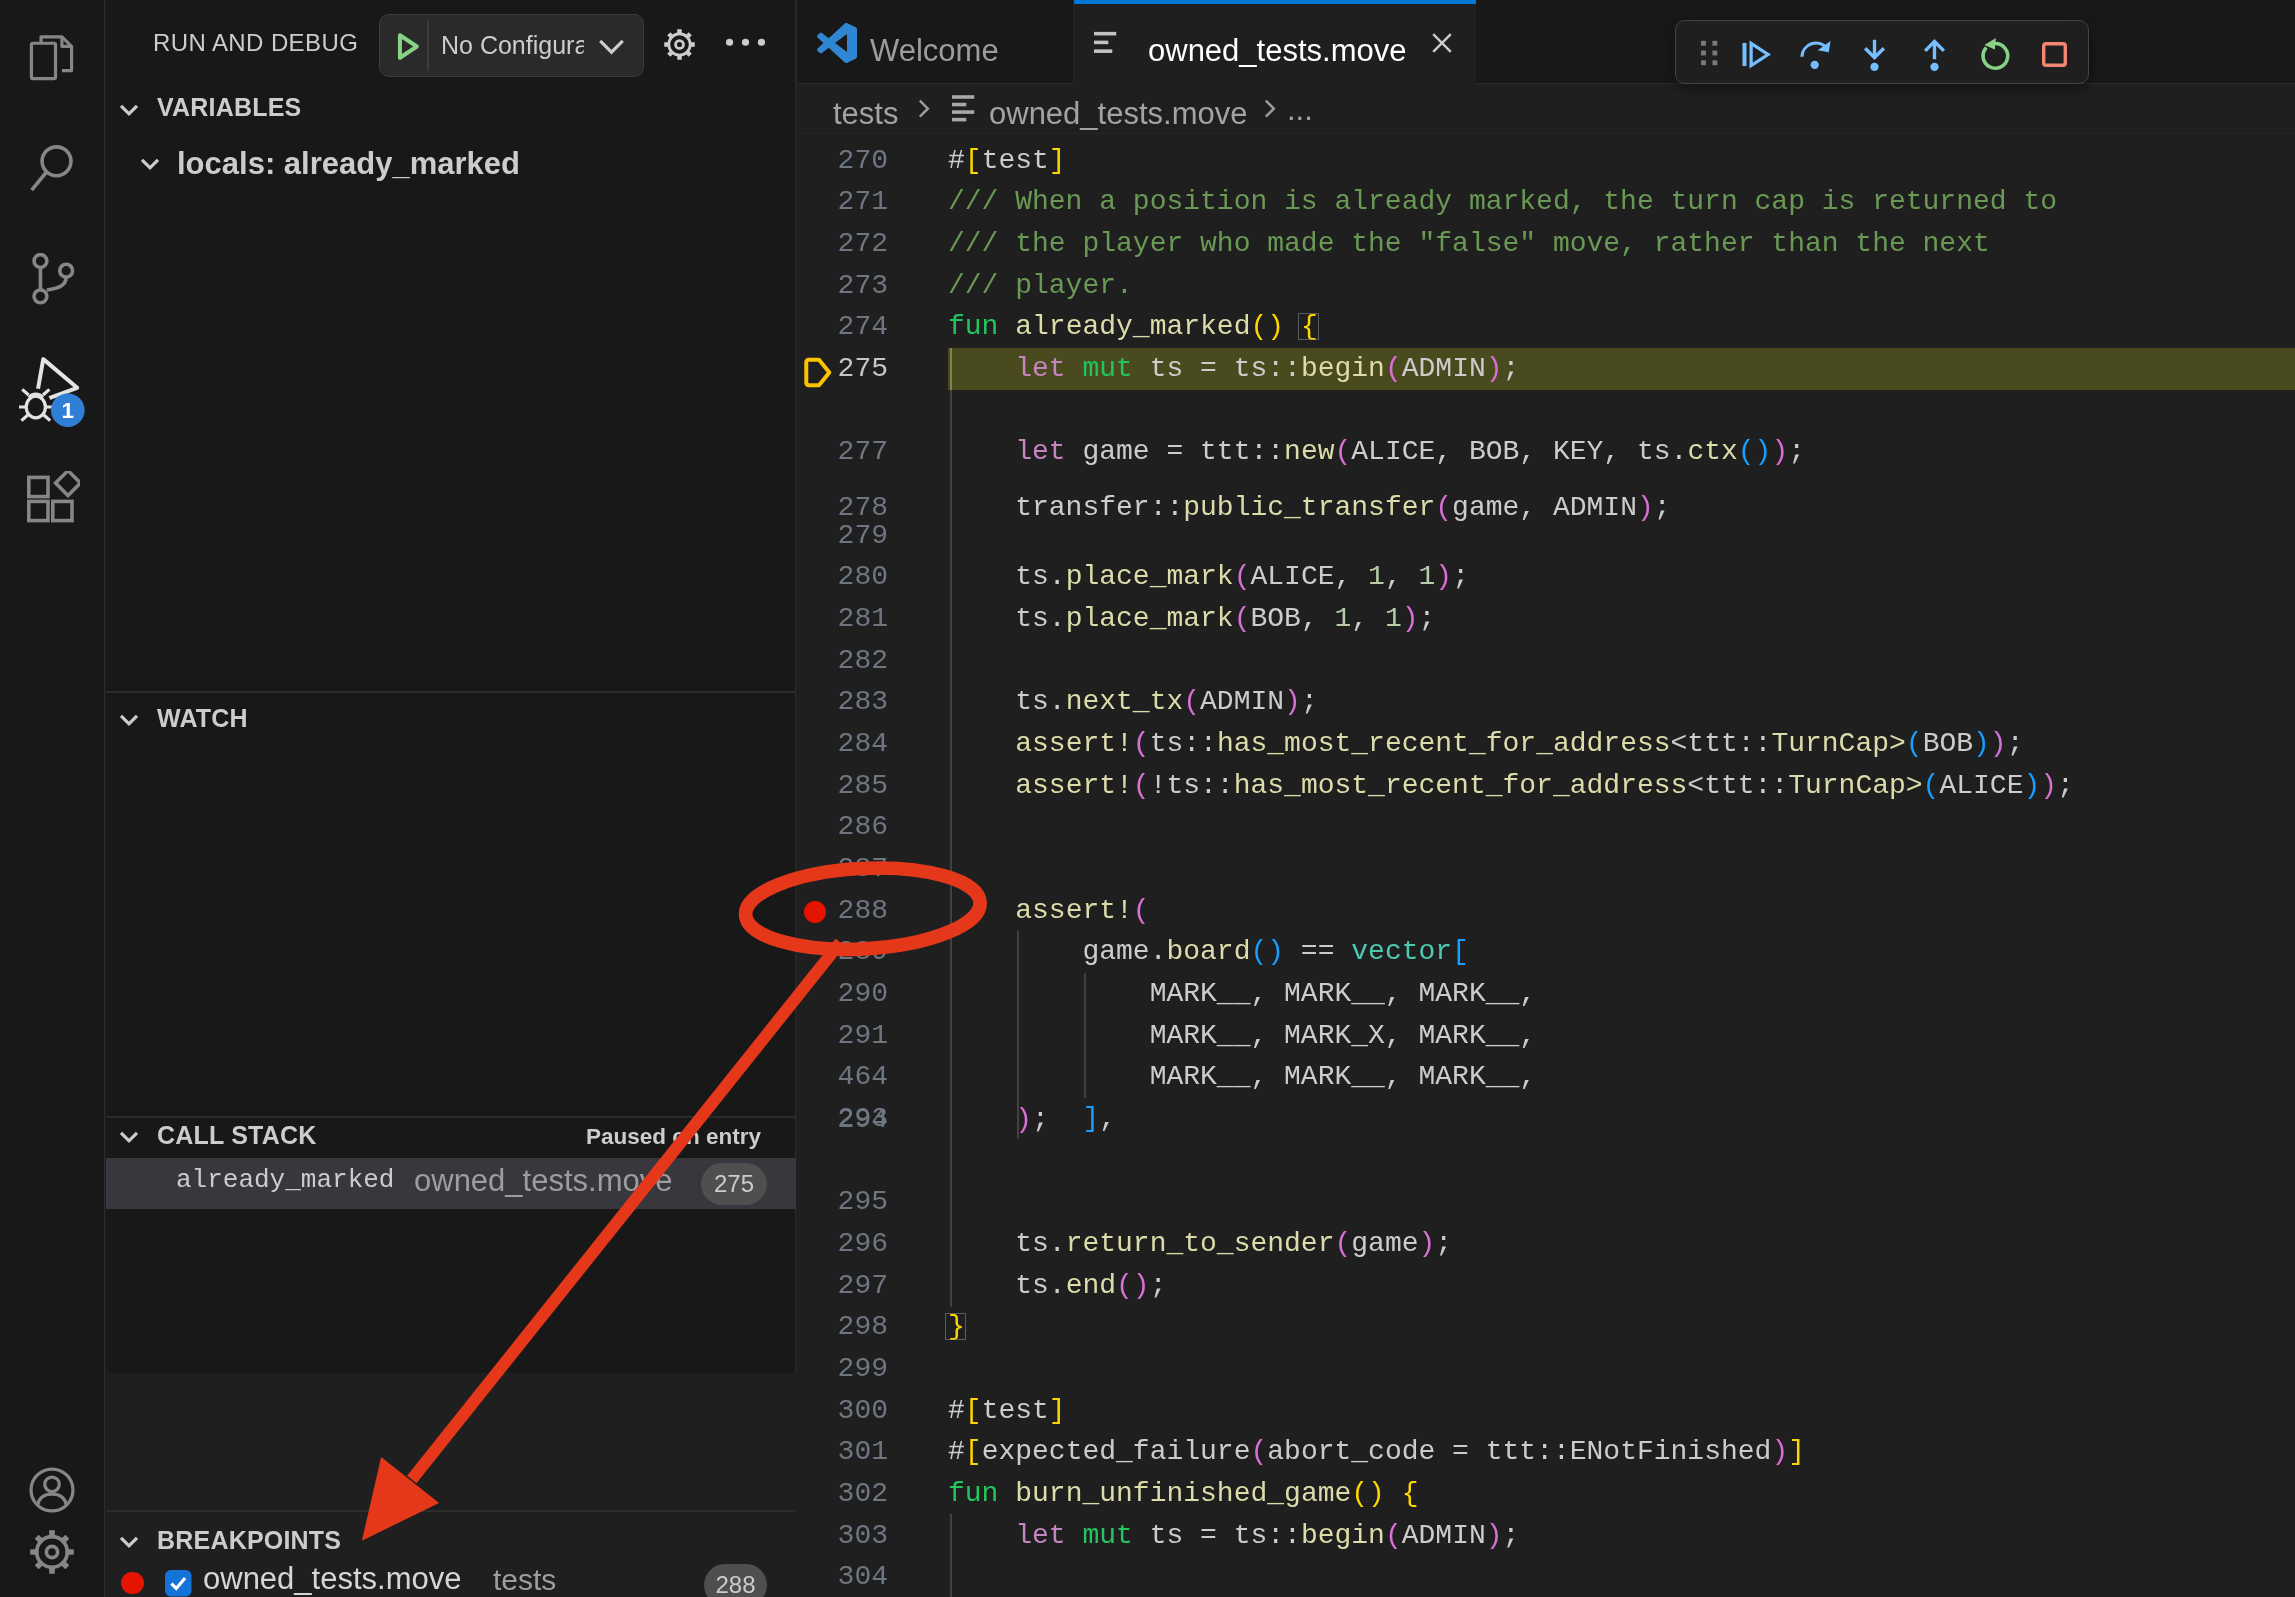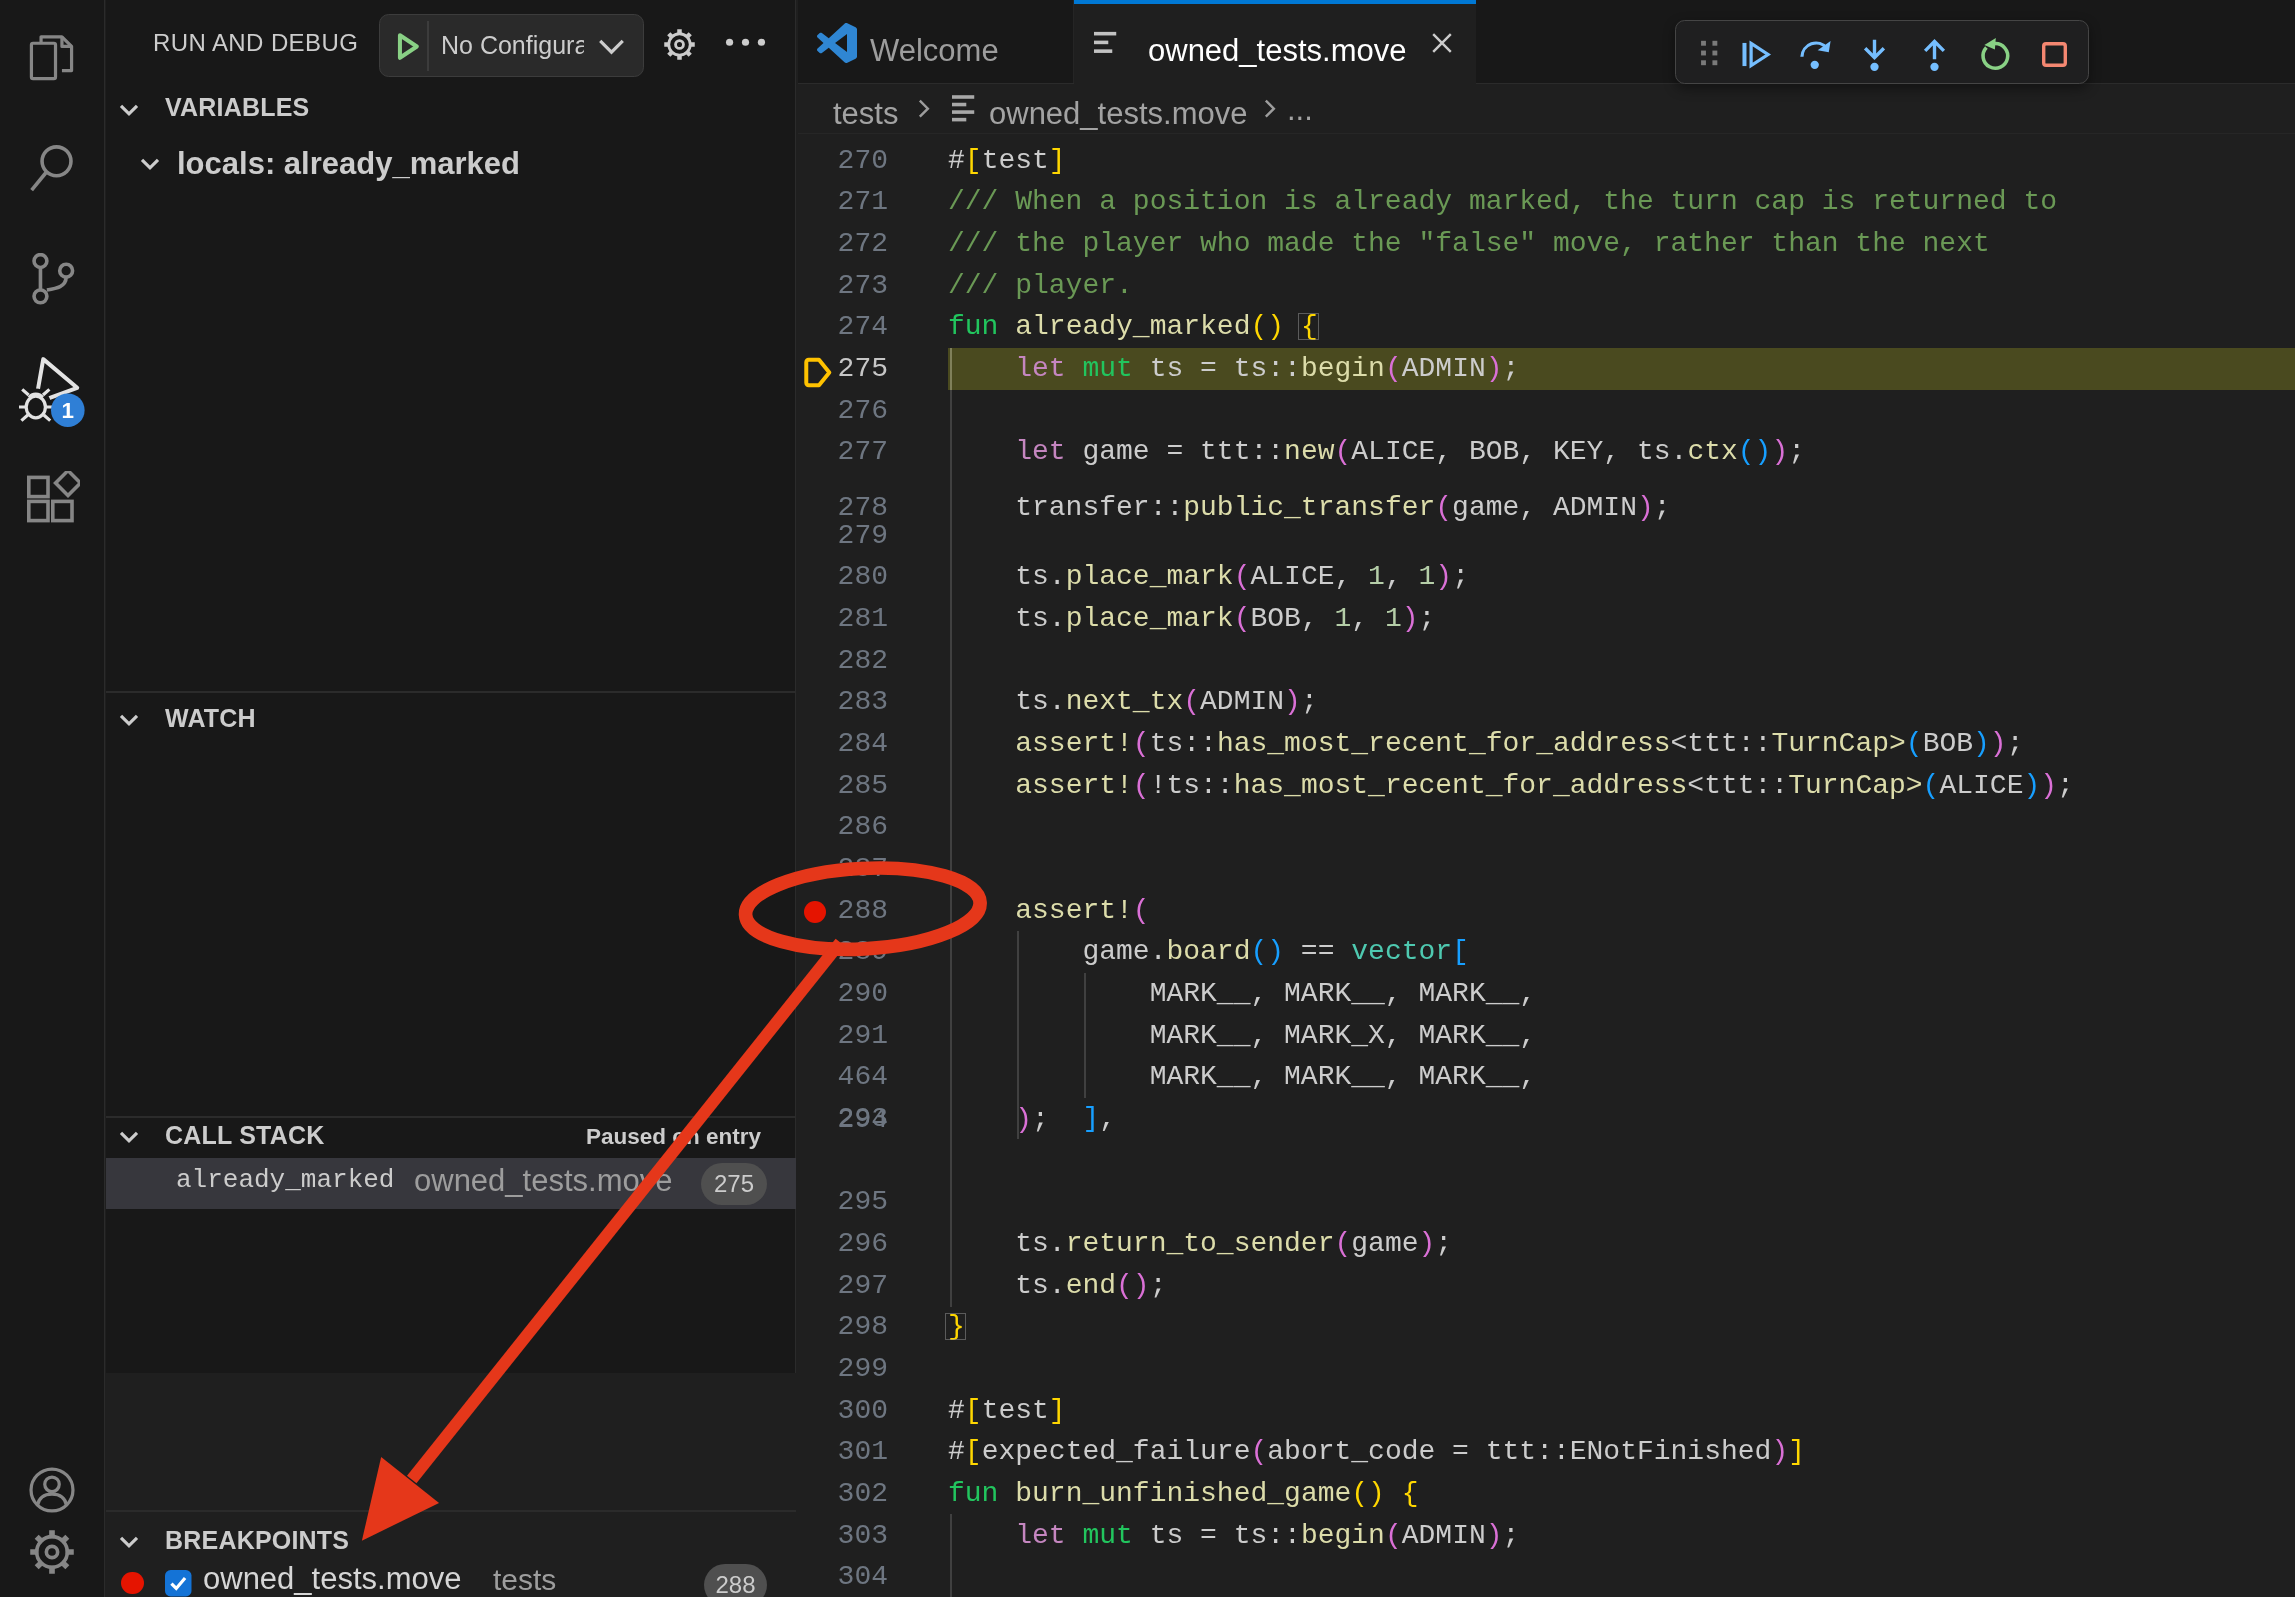--- a/index.html
+++ b/index.html
@@ -5,21 +5,21 @@
   * { margin:0; padding:0; box-sizing:border-box; }
   html,body { width:2295px; height:1597px; background:#1f1f1f; overflow:hidden; }
   body { font-family:"Liberation Sans", sans-serif; position:relative; }
   .abs { position:absolute; }
   
   #actbar { left:0; top:0; width:105px; height:1597px; background:#181818; border-right:1.6px solid #2b2b2b; }
   
   #sidebar { left:106px; top:0; width:690px; height:1373px; background:#181818; border-right:1.6px solid #2b2b2b; }
   .sbtitle { position:absolute; left:47px; top:29px; font-size:24px; color:#cccccc; letter-spacing:0.4px; }
   .secborder { position:absolute; left:0; width:690px; height:1.6px; background:#2b2b2b; }
-  .sechead { position:absolute; font-weight:bold; color:#cccccc; font-size:25px; letter-spacing:0.2px;margin-left:8px; }
+  .sechead { position:absolute; font-weight:bold; color:#cccccc; font-size:25px; letter-spacing:0.2px; }
   .chev { position:absolute; width:24px; height:24px; }
   .mono { font-family:"Liberation Mono", monospace; }
   .pill { position:absolute; background:#4f4f4f; color:#cccccc; border-radius:21px; font-size:24px; text-align:center; }
   
   #tabstrip { left:798px; top:0; width:1498px; height:84px; background:#181818; border-bottom:1.6px solid #2b2b2b; }
   #breadcrumb { left:798px; top:84px; width:1498px; height:50px; background:#1f1f1f; border-bottom:1.6px solid #262626; color:#a3a3a3; font-size:31px; }
   #codearea { left:798px; top:134px; width:1498px; height:1463px; background:#1f1f1f; }
   .cl { position:absolute; left:0; height:42px; width:1498px; white-space:pre; font-family:"Liberation Mono", monospace; font-size:28px; line-height:42px; }
   .num { position:absolute; left:37px; width:53px; text-align:right; color:#6e7681; }
   .src { position:absolute; left:150px; }
@@ -248,21 +248,20 @@
     <svg class="abs" style="left:4.8px;top:221px" width="32" height="35" viewBox="0 0 40 44" fill="none">
       <path d="M7 6 h13 l13 16 l-13 16 H7 a3 3 0 0 1 -3 -3 V9 a3 3 0 0 1 3 -3 Z" stroke="#ffc200" stroke-width="5" stroke-linejoin="round"></path>
     </svg>
     <span class="abs" style="left:5.6px;top:767px;width:22px;height:22px;border-radius:50%;background:#e51400;"></span>
     <div class="cl" style="top:5.6px"><span class="num">270</span><span class="src"><span class="c">#</span><span class="b1">[</span><span class="c">test</span><span class="b1">]</span></span></div>
     <div class="cl" style="top:47px"><span class="num">271</span><span class="src"><span class="cm">/// When a position is already marked, the turn cap is returned to</span></span></div>
     <div class="cl" style="top:89px"><span class="num">272</span><span class="src"><span class="cm">/// the player who made the "false" move, rather than the next</span></span></div>
     <div class="cl" style="top:131px"><span class="num">273</span><span class="src"><span class="cm">/// player.</span></span></div>
     <div class="cl" style="top:172px"><span class="num">274</span><span class="src"><span class="kb">fun</span><span class="c"> </span><span class="fn">already_marked</span><span class="b1">()</span><span class="c"> </span><span class="b1 mbox">{</span></span></div>
     <div class="cl" style="top:214px"><span class="num" style="color:#c6c6c6">275</span><span class="src"><span class="c">    </span><span class="kw">let</span><span class="c"> </span><span class="kb">mut</span><span class="c"> ts = ts::</span><span class="fn">begin</span><span class="b2">(</span><span class="c">ADMIN</span><span class="b2">)</span><span class="c">;</span></span></div>
-    <div class="cl" style="top:256px"><span class="num">276</span></div>
     <div class="cl" style="top:297px"><span class="num">277</span><span class="src"><span class="c">    </span><span class="kw">let</span><span class="c"> game = ttt::</span><span class="fn">new</span><span class="b2">(</span><span class="c">ALICE, BOB, KEY, ts.</span><span class="fn">ctx</span><span class="b3">()</span><span class="b2">)</span><span class="c">;</span></span></div>
     <div class="cl" style="top:353px"><span class="num">278</span><span class="src"><span class="c">    transfer::</span><span class="fn">public_transfer</span><span class="b2">(</span><span class="c">game, ADMIN</span><span class="b2">)</span><span class="c">;</span></span></div>
     <div class="cl" style="top:381px"><span class="num">279</span></div>
     <div class="cl" style="top:422px"><span class="num">280</span><span class="src"><span class="c">    ts.</span><span class="fn">place_mark</span><span class="b2">(</span><span class="c">ALICE, </span><span class="nm">1</span><span class="c">, </span><span class="nm">1</span><span class="b2">)</span><span class="c">;</span></span></div>
     <div class="cl" style="top:464px"><span class="num">281</span><span class="src"><span class="c">    ts.</span><span class="fn">place_mark</span><span class="b2">(</span><span class="c">BOB, </span><span class="nm">1</span><span class="c">, </span><span class="nm">1</span><span class="b2">)</span><span class="c">;</span></span></div>
     <div class="cl" style="top:506px"><span class="num">282</span></div>
     <div class="cl" style="top:547px"><span class="num">283</span><span class="src"><span class="c">    ts.</span><span class="fn">next_tx</span><span class="b2">(</span><span class="c">ADMIN</span><span class="b2">)</span><span class="c">;</span></span></div>
     <div class="cl" style="top:589px"><span class="num">284</span><span class="src"><span class="c">    </span><span class="fn">assert!</span><span class="b2">(</span><span class="c">ts::</span><span class="fn">has_most_recent_for_address</span><span class="c">&lt;ttt::</span><span class="fn">TurnCap&gt;</span><span class="b3">(</span><span class="c">BOB</span><span class="b3">)</span><span class="b2">)</span><span class="c">;</span></span></div>
     <div class="cl" style="top:631px"><span class="num">285</span><span class="src"><span class="c">    </span><span class="fn">assert!</span><span class="b2">(</span><span class="c">!ts::</span><span class="fn">has_most_recent_for_address</span><span class="c">&lt;ttt::</span><span class="fn">TurnCap&gt;</span><span class="b3">(</span><span class="c">ALICE</span><span class="b3">)</span><span class="b2">)</span><span class="c">;</span></span></div>
     <div class="cl" style="top:672px"><span class="num">286</span></div>

